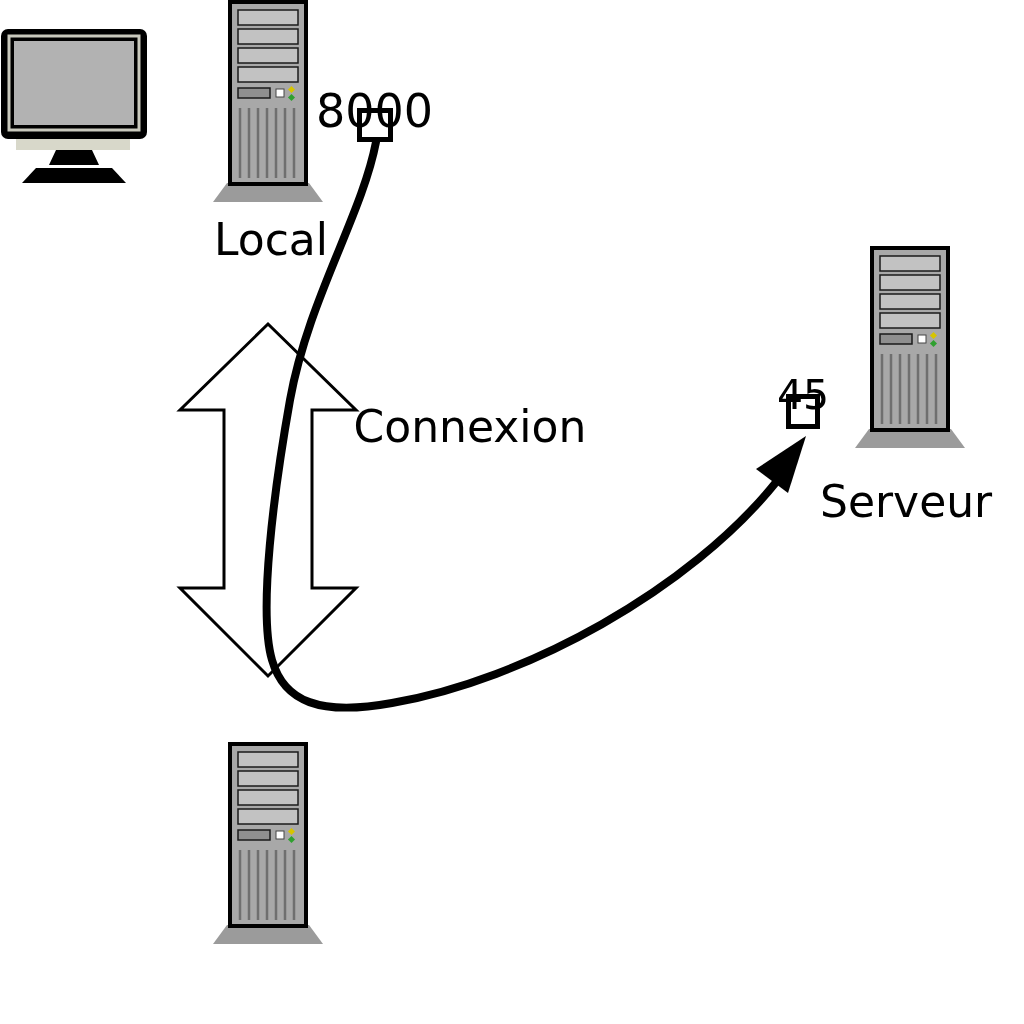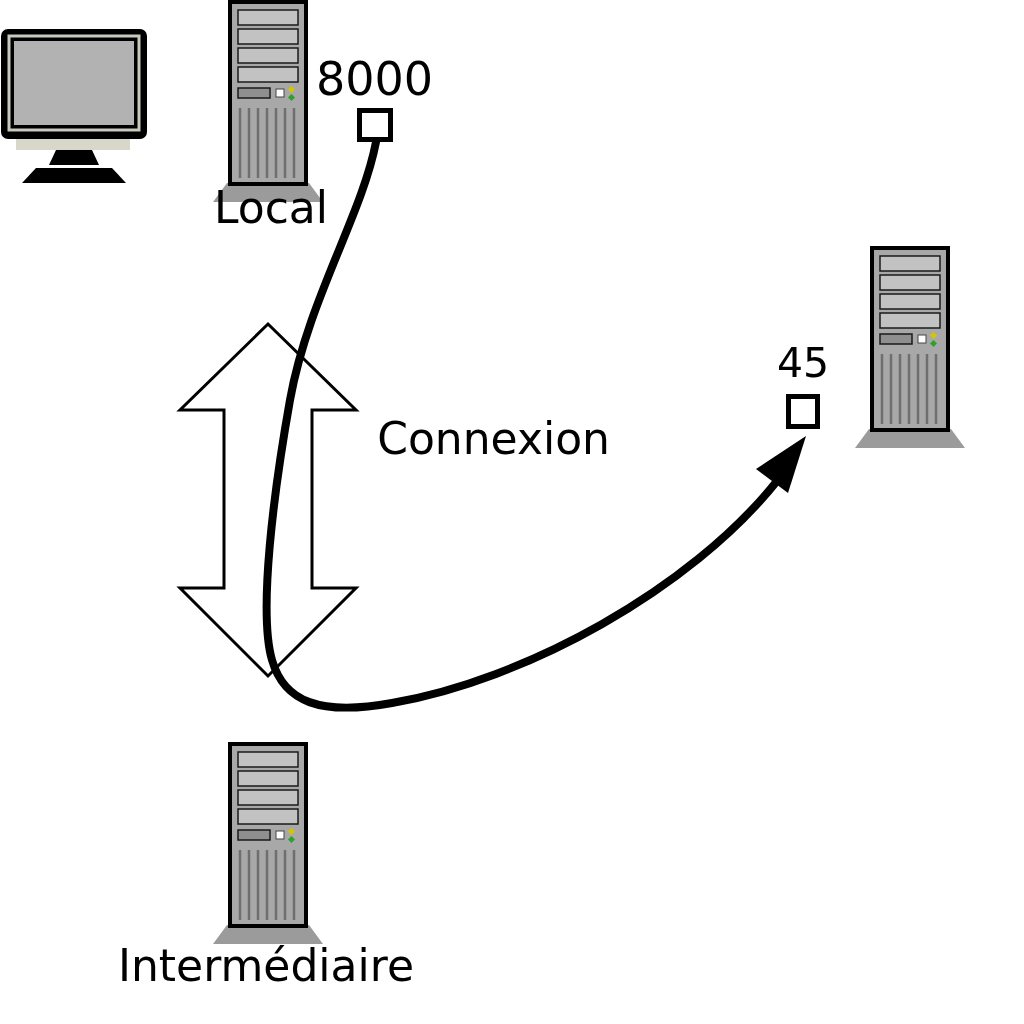--- a/index.html
+++ b/index.html
@@ -9,35 +9,35 @@
     font-family: "DejaVu Sans", sans-serif;
   }
   #canvas {
     position: relative;
     width: 1024px; height: 1024px;
     overflow: hidden;
     color: var(--line, #000);
   }
   #scene { position: absolute; left: 0; top: 0; }
 
-  .label { position: absolute; font-size: 44px; line-height: 1.1; white-space: nowrap; color: var(--line, #000); }
+  .label { position: absolute; font-size: 44px; line-height: 1.1; white-space: nowrap; color: var(--line, #000); margin-top: 32px; }
   .port-label { font-size: 46px; }
   .port-label-small { font-size: 41px; }
 
   .port-box {
     position: absolute;
     width: 36px; height: 34px;
     background: var(--port-box-fill, #fff);
     border: 5px solid var(--line, #000);
   }
   .port-box.small { width: 34px; height: 35px; }
 
   .conn-label {
-    position: absolute; left: 330px; top: 412px; width: 280px;
-    text-align: right; font-size: 44px; line-height: 1.22;
+    position: absolute; left: 330px; top: 400px; width: 280px;
+    text-align: center; font-size: 44px; line-height: 1.22;
   }
 
   
   .ssh-arrow { fill: #ffffff; stroke: var(--line, #000); stroke-width: 3; }
   .tunnel { fill: none; stroke: var(--line, #000); stroke-width: 8; stroke-linecap: round; }
   .tunnel-head { fill: var(--line, #000); }
 
   .tower-base { fill: var(--base-gray, #9b9b9b); }
   .tower-body { fill: var(--tower-gray, #a8a8a8); stroke: var(--line, #000); stroke-width: 4; }
   .tower-bay { fill: var(--bay-gray, #c2c2c2); stroke: #1a1a1a; stroke-width: 1.5; }
@@ -107,16 +107,16 @@
   <div class="port-box small" style="left:786px; top:394px;"></div>
 
   <div class="label port-label" style="left:316px; top:54px;">8000</div>
   <div class="label" style="left:214px; top:184px;">Local</div>
 
   <div class="conn-label">
     <div>Connexion</div>
   </div>
 
   <div class="label port-label-small" style="left:777px; top:341px;">45</div>
+  <div class="label" style="left:820px; top:446px;">Serveur</div>
 
-  <div class="label" style="left:118px; top:942px;">Intermédiaire</div>
 
 </div>
 
 </body></html>

